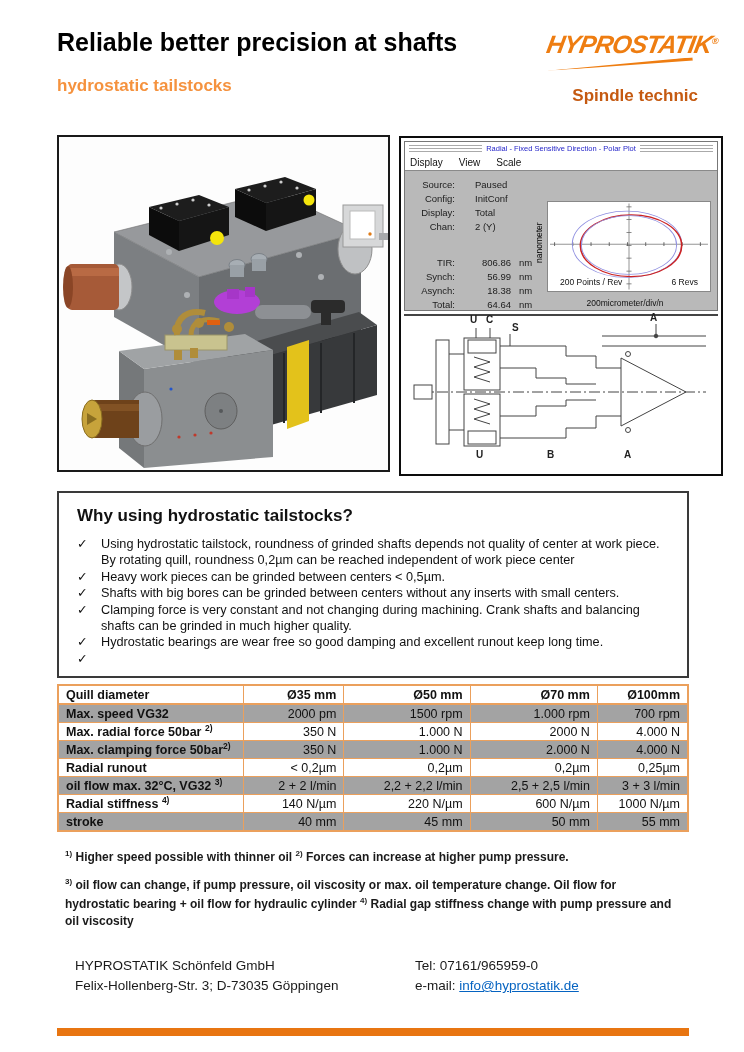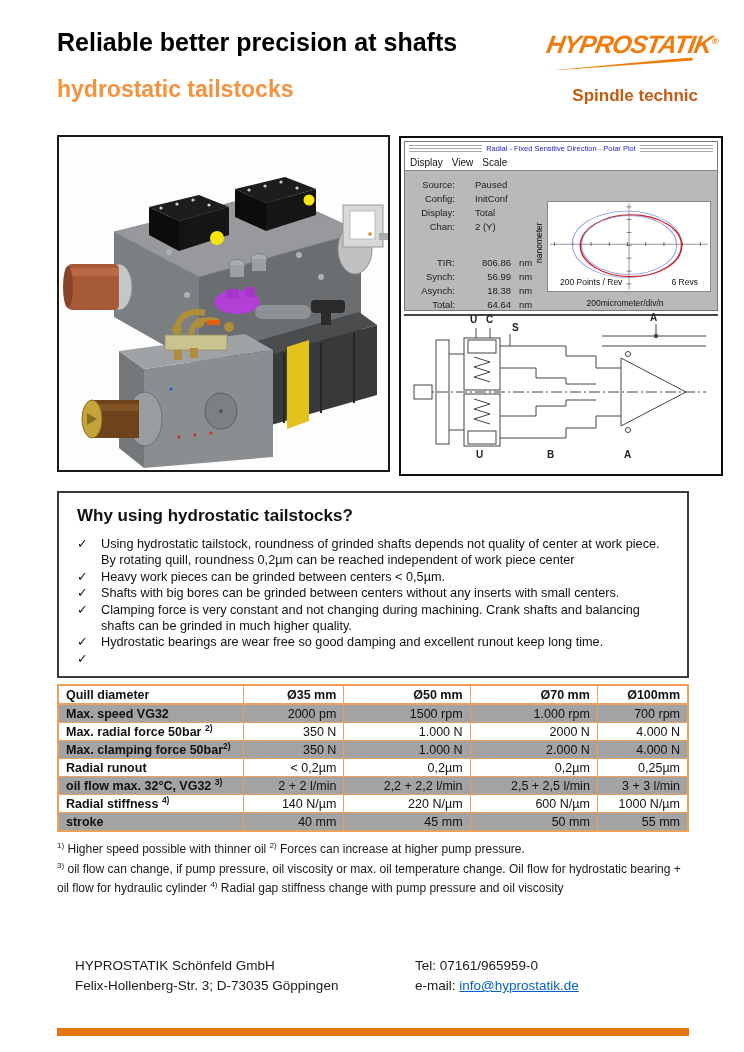--- a/index.html
+++ b/index.html
@@ -1,42 +1,42 @@
 <!DOCTYPE html>
 <html><head>
 <meta charset="utf-8">
 <style>
   html,body{margin:0;padding:0;}
   body{width:744px;height:1052px;position:relative;background:#ffffff;
        font-family:"Liberation Sans", sans-serif;color:#111;overflow:hidden;}
 
   
   .h-title{position:absolute;left:57px;top:28px;font-size:25px;font-weight:bold;color:#000;}
-  .h-sub{position:absolute;left:57px;top:76px;font-size:23px;font-weight:bold;color:#F5923E;text-align:right;}
+  .h-sub{position:absolute;left:57px;top:76px;font-size:17px;font-weight:bold;color:#F5923E;text-align:right;}
   .logo{position:absolute;left:547px;top:30px;width:156px;}
   .logo-word{color:#EE7D11;font-weight:bold;font-style:italic;font-size:25px;
              letter-spacing:-1px;transform:skewX(-10deg);white-space:nowrap;}
   .logo-word sup{font-size:9px;font-style:normal;}
   .logo-bar{height:6px;background:#EE7D11;width:146px;margin-top:2px;
             clip-path:polygon(0 100%,100% 0,100% 55%,2% 100%);transform:rotate(-3deg);}
   .tagline{position:absolute;right:46px;top:86px;font-size:17px;font-weight:bold;color:#C55A11;}
 
   
   .img-left{position:absolute;left:57px;top:135px;width:329px;height:333px;
             border:2px solid #1a1a1a;background:#fdfdfd;overflow:hidden;}
   .img-right{position:absolute;left:399px;top:136px;width:314px;height:330px;
              border:2px solid #0c0c0c;background:#fff;padding:3px;}
 
   
   .mw{border:1px solid #777;height:170px;background:#4c1d95;box-sizing:border-box;}
   .mw-titlebar{height:13px;display:flex;align-items:center;background:#fff;}
   .mw-titlebar .grooves{flex:1;height:7px;margin:0 4px;
      background:repeating-linear-gradient(to bottom,#aaa 0 1px,#fff 1px 3px);}
   .mw-title{font-size:7.5px;color:#2626c9;white-space:nowrap;}
-  .mw-menubar{height:15px;display:flex;align-items:center;gap:9px;padding-left:5px;
+  .mw-menubar{height:15px;display:flex;align-items:center;gap:16px;padding-left:5px;
               font-size:10px;border-bottom:1px solid #8a8a8a;background:#fff;}
   .mw-body{display:flex;height:139px;background:#b9b9b9;}
   .mw-info{width:128px;padding-top:8px;font-size:9.5px;color:#1c1c1c;}
   .inf-row{display:grid;grid-template-columns:50px auto;column-gap:20px;height:14px;}
   .inf-row .l{text-align:right;}
   .rd-row{display:grid;grid-template-columns:50px 48px 16px;column-gap:8px;height:14px;}
   .rd-row .l{text-align:right;}
   .rd-row .v{text-align:right;}
   .mw-spacer{height:22px;}
   .mw-plot{flex:1;position:relative;}
@@ -69,21 +69,21 @@
   .spec-table thead th{border-bottom:2px solid #EBA05C;}
   .spec-table .lbl{text-align:left;font-weight:bold;}
   .spec-table .val{text-align:right;font-weight:normal;}
   .spec-table thead .val{font-weight:bold;}
   .spec-table tr.alt{background:#a3a3a3;}
   .spec-table sup{font-size:8.5px;font-weight:bold;}
   .col-l{width:172px;}.col-1{width:93px;}.col-2{width:117px;}.col-3{width:118px;}.col-4{width:84px;}
 
   
   .footnotes{position:absolute;left:57px;top:838px;width:634px;font-size:12px;line-height:16.5px;color:#1a1a1a;}
-  .footnotes p{margin:0;}
+  .footnotes p{margin:8px;font-weight:bold;}
   .footnotes sup{font-size:8px;}
 
   
   .footer{position:absolute;left:75px;top:956px;width:620px;font-size:13.5px;line-height:20px;color:#1a1a1a;}
   .f-left{position:absolute;left:0;top:0;}
   .f-right{position:absolute;left:340px;top:0;}
   .f-right a{color:#0563C1;}
 
   .bottom-bar{position:absolute;left:57px;top:1028px;width:632px;height:8px;background:#E87511;}
 </style>

